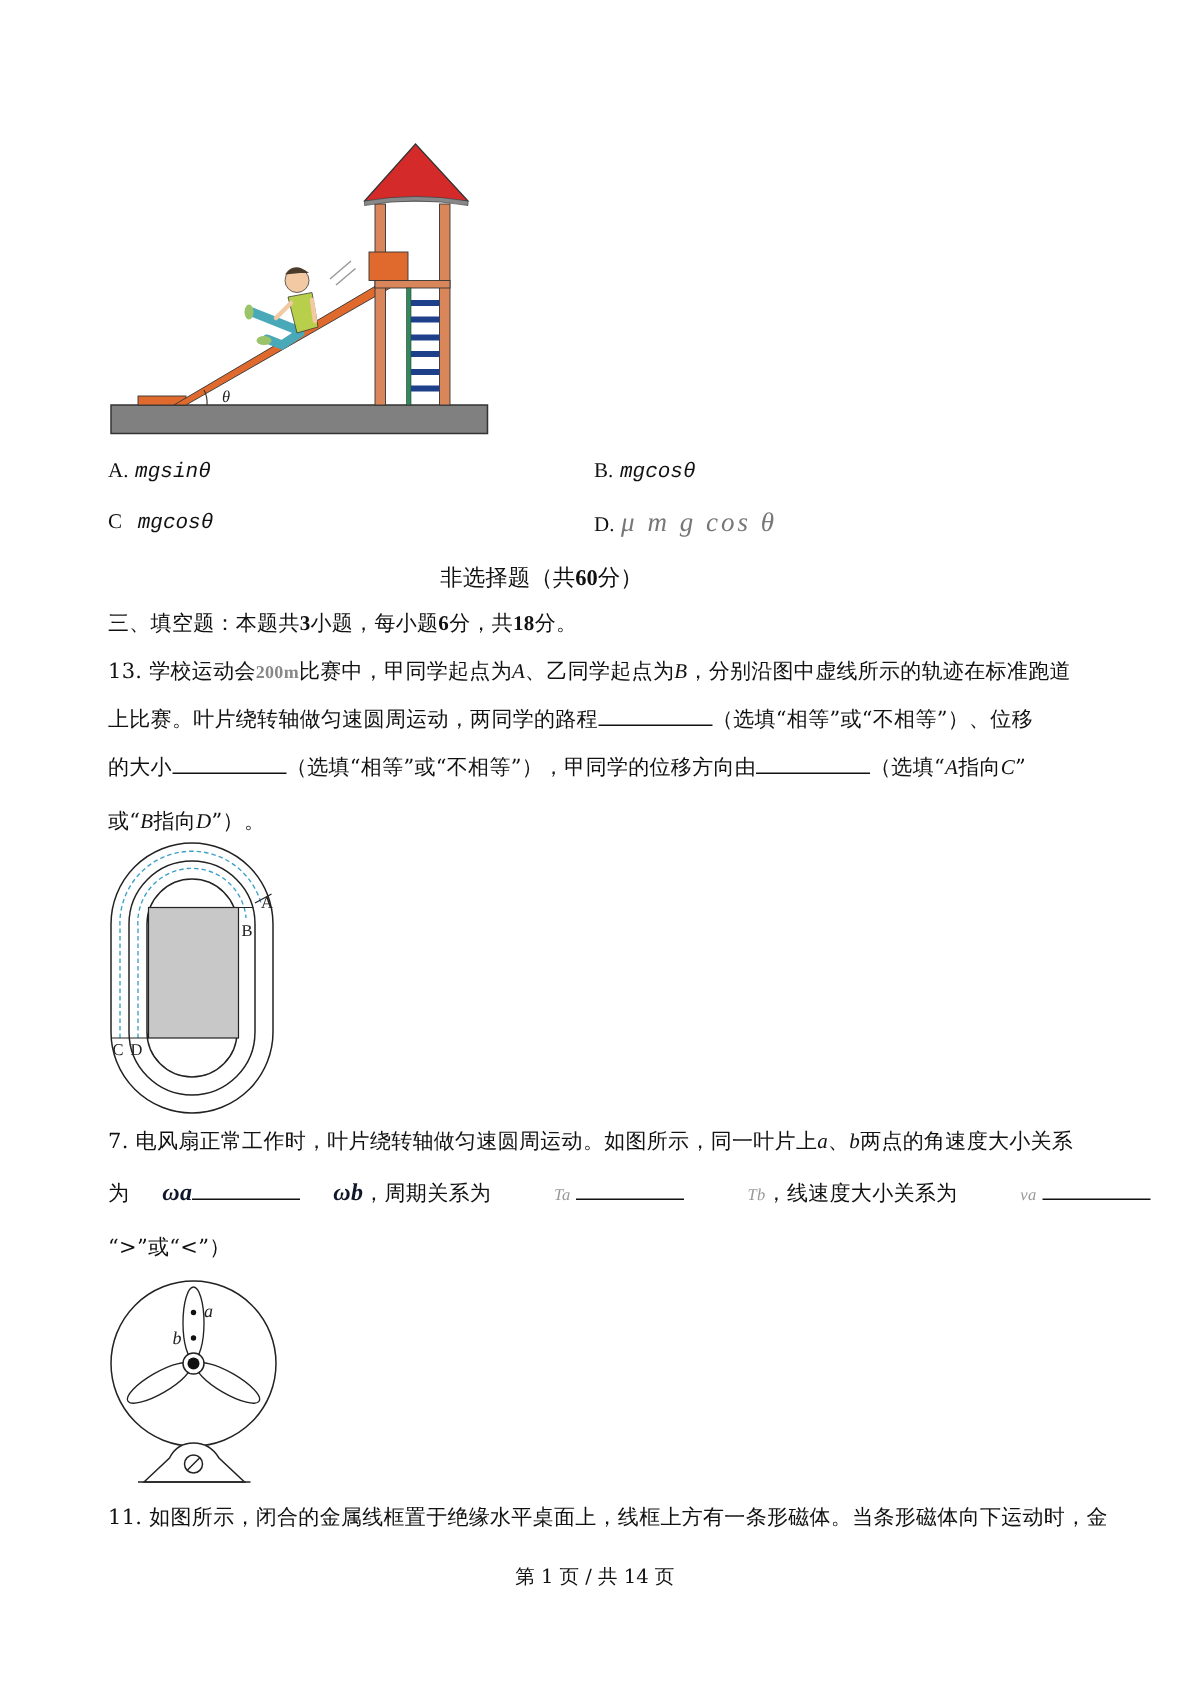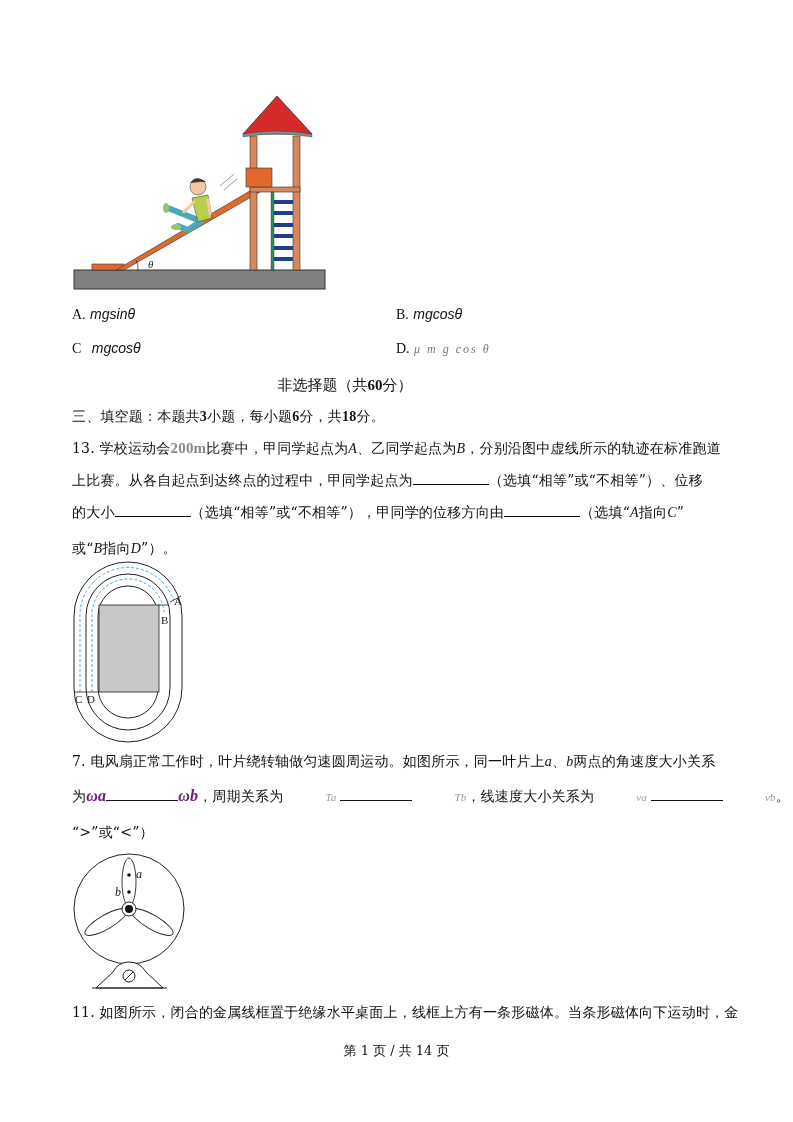--- a/index.html
+++ b/index.html
@@ -8,28 +8,28 @@
       position: relative;
       font-family: "DejaVu Serif", "Liberation Serif", serif;
       color: #111111;
       font-size: 14px;
     }
     .fig { position: absolute; }
     .line { position: absolute; left: 72px; white-space: nowrap; font-size: 14px; line-height: 20px; letter-spacing: 0.2px; }
     .italic { font-style: italic; font-family: "Liberation Serif", serif; }
     .opt { position: absolute; font-size: 14px; line-height: 20px; white-space: nowrap; }
     .opt .lbl { font-family: "Liberation Serif", serif; }
-    .opt .formula { font-family: Liberation Sans, sans-serif; font-style: italic; }
-    .grey-formula { color: #777; font-family: "Liberation Serif", serif; font-style: italic; font-size: 12px; letter-spacing: 2px; }
+    .opt .formula { font-family: Liberation Mono, monospace; font-style: italic; }
+    .grey-formula { color: #777; font-family: "Liberation Serif", serif; font-style: italic; font-size: 18px; letter-spacing: 2px; }
     .blank { display: inline-block; border-bottom: 1px solid #111; height: 14px; vertical-align: baseline; }
-    .center-title { position: absolute; left: 0; width: 690px; text-align: center; font-size: 15px; line-height: 20px; }
+    .center-title { position: absolute; left: 16px; width: 690px; text-align: center; font-size: 15px; line-height: 20px; }
     .bold { font-weight: bold; font-family: "Liberation Serif", serif; }
-    .grey-math { color: #888; font-family: "Liberation Serif", serif; font-weight: bold; font-size: 15px; }
+    .grey-math { color: #888; font-family: "Liberation Serif", serif; font-weight: bold; font-size: 12px; }
     .tiny-math { color: #999; font-family: "Liberation Serif", serif; font-style: italic; font-size: 11px; margin-left: 42px; }
-    .omega { font-family: "Liberation Serif", serif; font-style: italic; font-weight: bold; color: #701a75; font-size: 16px; }
+    .omega { font-family: "Liberation Serif", serif; font-style: italic; font-weight: bold; color: #0f172a; font-size: 16px; margin-left: 22px; }
     .footer { position: absolute; left: 0; width: 793px; text-align: center; top: 1042px; font-size: 13px; }
   </style>
 </head>
 <body>
 
 <div class="fig" style="left:60px; top:90px; width:280px; height:210px;">
   <svg width="280" height="210" viewBox="0 0 280 210">
 
     <rect x="14" y="180" width="251" height="19" fill="#808080" stroke="#333" stroke-width="1"></rect>
 
@@ -102,21 +102,21 @@
 </div>
 
 <div class="line" style="top:406px;">
   <span>三、填空题：本题共</span><span class="bold">3</span><span>小题，每小题</span><span class="bold">6</span><span>分，共</span><span class="bold">18</span><span>分。</span>
 </div>
 
 <div class="line" style="top:438px;">
   <span>13. 学校运动会</span><span class="grey-math">200m</span><span>比赛中，甲同学起点为</span><span class="italic">A</span><span>、乙同学起点为</span><span class="italic">B</span><span>，分别沿图中虚线所示的轨迹在标准跑道</span>
 </div>
 <div class="line" style="top:470px;">
-  <span>上比赛。从各自起点到达终点的过程中，甲同学起点为</span><span class="blank" style="width:76px;"></span><span>（选填“相等”或“不相等”）、位移</span>
+  <span>上比赛。叶片绕转轴做匀速圆周运动，两同学的路程</span><span class="blank" style="width:76px;"></span><span>（选填“相等”或“不相等”）、位移</span>
 </div>
 <div class="line" style="top:502px;">
   <span>的大小</span><span class="blank" style="width:76px;"></span><span>（选填“相等”或“不相等”），甲同学的位移方向由</span><span class="blank" style="width:76px;"></span><span>（选填“</span><span class="italic">A</span><span>指向</span><span class="italic">C</span><span>”</span>
 </div>
 <div class="line" style="top:538px;">
   <span>或“</span><span class="italic">B</span><span>指向</span><span class="italic">D</span><span>”）。</span>
 </div>
 
 <div class="fig" style="left:70px; top:560px; width:120px; height:185px;">
   <svg width="120" height="185" viewBox="0 0 120 185">

